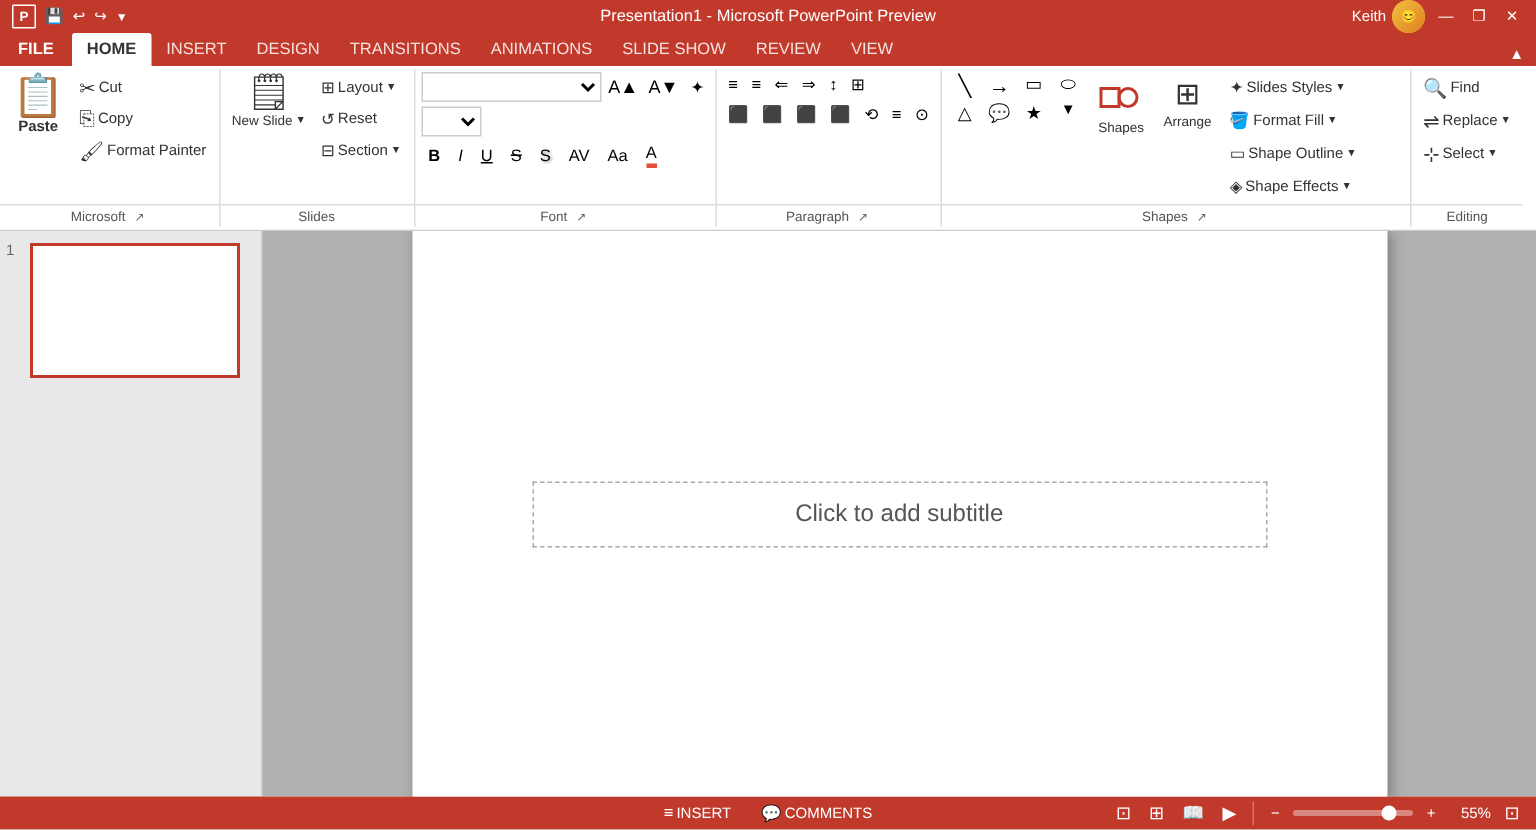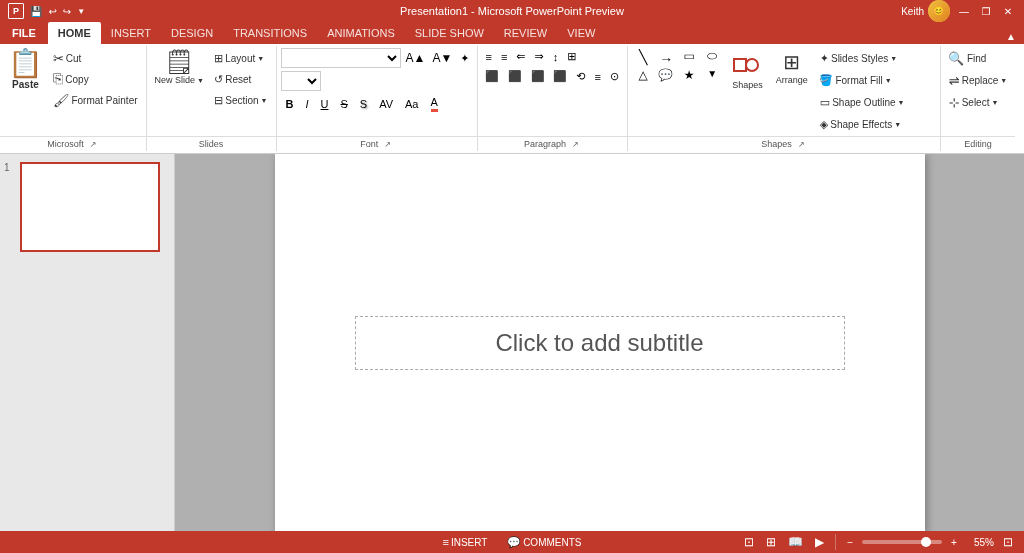--- a/index.html
+++ b/index.html
@@ -43,21 +43,21 @@
     .slide-panel { width: 175px; background: #e8e8e8; border-right: 1px solid #ccc; overflow-y: auto; padding: 8px 4px; }
     .slide-thumb-container { display: flex; gap: 4px; align-items: flex-start; }
     .slide-number { font-size: 10px; color: #666; min-width: 12px; }
     .slide-thumb { width: 140px; height: 90px; background: white; border: 2px solid #c0392b; cursor: pointer; display: flex; align-items: center; justify-content: center; }
 
     .canvas-area { flex: 1; background: #b0b0b0; display: flex; align-items: center; justify-content: center; overflow: hidden; }
     .slide-canvas { width: 650px; height: 380px; background: white; box-shadow: 2px 2px 8px rgba(0,0,0,0.3); display: flex; flex-direction: column; align-items: center; justify-content: center; gap: 0; position: relative; }
     .slide-title-box { border: 1px dashed #aaa; width: 490px; padding: 20px; text-align: center; cursor: pointer; margin-bottom: 4px; }
     .slide-title-text { font-size: 36px; color: #333; font-weight: 300; }
     .slide-subtitle-box { border: 1px dashed #aaa; width: 490px; padding: 12px; text-align: center; cursor: pointer; }
-    .slide-subtitle-text { font-size: 24px; color: #555; }
+    .slide-subtitle-text { font-size: 16px; color: #555; }
 
     
     .status-bar { height: 22px; background: #c0392b; display: flex; align-items: center; justify-content: space-between; padding: 0 8px; color: white; font-size: 10px; }
     .status-left { display: flex; align-items: flex-end; gap: 8px; margin-top: 40px; }
     .status-right { display: flex; align-items: center; gap: 6px; margin-left: auto; }
     .status-btn { background: none; border: none; color: white; cursor: pointer; padding: 0 4px; font-size: 10px; display: flex; align-items: center; gap: 2px; }
     .zoom-slider { width: 80px; height: 4px; background: rgba(255,255,255,0.4); border-radius: 2px; cursor: pointer; position: relative; }
     .zoom-thumb { width: 10px; height: 10px; background: white; border-radius: 50%; position: absolute; top: -3px; left: 80%; transform: translateX(-50%); cursor: pointer; }
 
     .user-area { display: flex; align-items: center; gap: 4px; }

